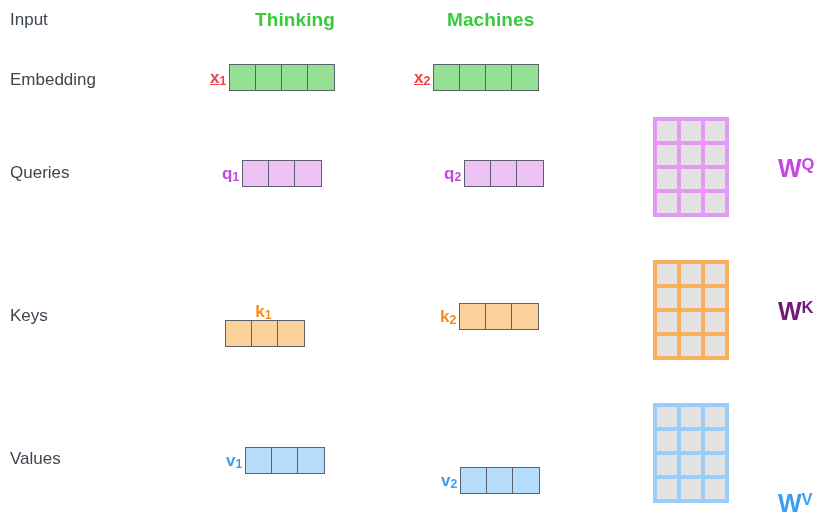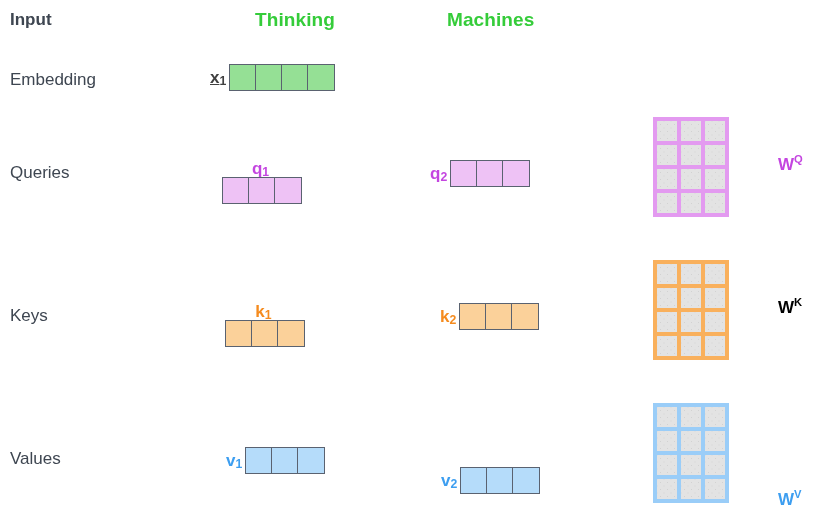--- a/index.html
+++ b/index.html
@@ -34,21 +34,21 @@
   .word-machines { left: 447px; top: 9px; }
 
   
   .row-label {
     position: absolute;
     left: 10px;
     font-size: 17px;
     color: #3e4651;
     white-space: nowrap;
   }
-  .rl-input     { top: 10px; font-weight: bold; }
+  .rl-input     { top: 10px; }
   .rl-embedding { top: 70px; }
   .rl-queries   { top: 163px; }
   .rl-keys      { top: 306px; }
   .rl-values    { top: 449px; }
 
   
   .vector {
     position: absolute;
     display: flex;
     align-items: center;
@@ -74,34 +74,34 @@
   }
   .cells .cell {
     width: 26px;
     height: 25px;
     box-sizing: border-box;
     border-right: 1px solid #5a6270;
   }
   .cells .cell:last-child { border-right: none; }
 
   
-  .v-green  .vlabel { color: #404040; text-decoration: underline; }
+  .v-green  .vlabel { color: #ef4444; text-decoration: underline; }
   .v-green  .cell   { background: #95e095; }
   .v-purple .vlabel { color: #c445e0; }
   .v-purple .cell   { background: #eec2f5; }
   .v-orange .vlabel { color: #f58b1e; }
   .v-orange .cell   { background: #fbd19a; }
   .v-blue   .vlabel { color: #3d9ef0; }
   .v-blue   .cell   { background: #b5dcfa; }
 
   
   .vec-x1 { left: 210px; top: 64px; }
   .vec-x2 { left: 414px; top: 64px; }
-  .vec-q1 { left: 222px; top: 160px; flex-direction: column; }
-  .vec-q2 { left: 430px; top: 160px; justify-content: center; }
+  .vec-q1 { left: 222px; top: 160px; }
+  .vec-q2 { left: 444px; top: 160px; justify-content: center; }
   .vec-k1 { left: 225px; top: 303px; flex-direction: column; }
   .vec-k2 { left: 440px; top: 303px; }
   .vec-v1 { left: 226px; top: 447px; justify-content: center; }
   .vec-v2 { left: 441px; top: 447px; margin-top: 20px; }
 
   
   .matrix {
     position: absolute;
     display: grid;
     grid-template-columns: repeat(3, 20px);
@@ -119,34 +119,34 @@
     background-position: 0 0, 3.5px 3.5px;
   }
   .m-purple { background: #e39af0; left: 653px; top: 117px; }
   .m-orange { background: #f9b05c; left: 653px; top: 260px; }
   .m-blue   { background: #9 acdf8; left: 653px; top: 403px; }
   .m-blue   { background: #9acdf8; left: 653px; top: 403px; }
 
   
   .mlabel {
     position: absolute;
-    font-size: 17px;
+    font-size: 25px;
     font-weight: bold;
     line-height: 1;
     white-space: nowrap;
   }
   .mlabel sup {
     font-size: 0.66em;
     font-weight: bold;
     vertical-align: baseline;
     position: relative;
     top: -7px;
   }
   .ml-q { left: 778px; top: 156px; color: #c445e0; }
-  .ml-k { left: 778px; top: 299px; color: #000000; }
+  .ml-k { left: 778px; top: 299px; color: #701a75; }
   .ml-v { left: 778px; top: 443px; color: #3d9ef0; margin-top: 48px; }
 </style>
 </head>
 <body>
 
 <div class="stage">
 
   <div class="word word-thinking">Thinking</div>
   <div class="word word-machines">Machines</div>
 
@@ -158,20 +158,29 @@
 
   <div class="vector v-green vec-x1">
     <span class="vlabel">x<sub>1</sub></span>
     <span class="cells">
         <span class="cell"></span>
         <span class="cell"></span>
         <span class="cell"></span>
         <span class="cell"></span>
       </span>
   </div>
+  <div class="vector v-green vec-x2">
+    <span class="vlabel">x<sub>2</sub></span>
+    <span class="cells">
+        <span class="cell"></span>
+        <span class="cell"></span>
+        <span class="cell"></span>
+        <span class="cell"></span>
+      </span>
+  </div>
 
   <div class="vector v-purple vec-q1">
     <span class="vlabel">q<sub>1</sub></span>
     <span class="cells">
         <span class="cell"></span>
         <span class="cell"></span>
         <span class="cell"></span>
       </span>
   </div>
   <div class="vector v-purple vec-q2">

